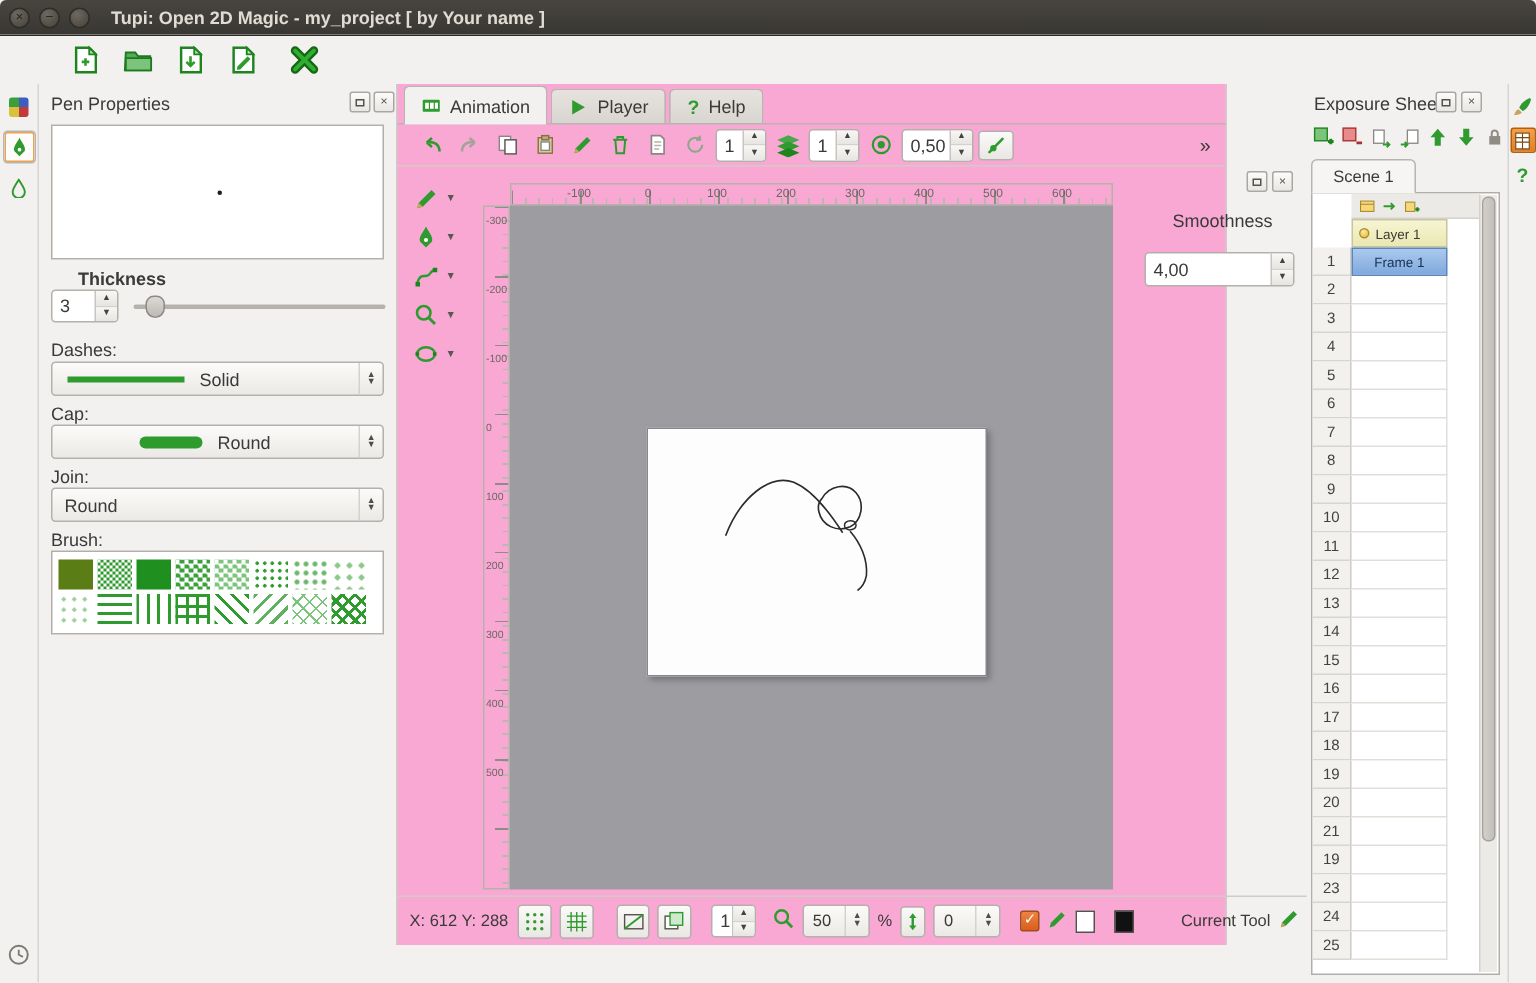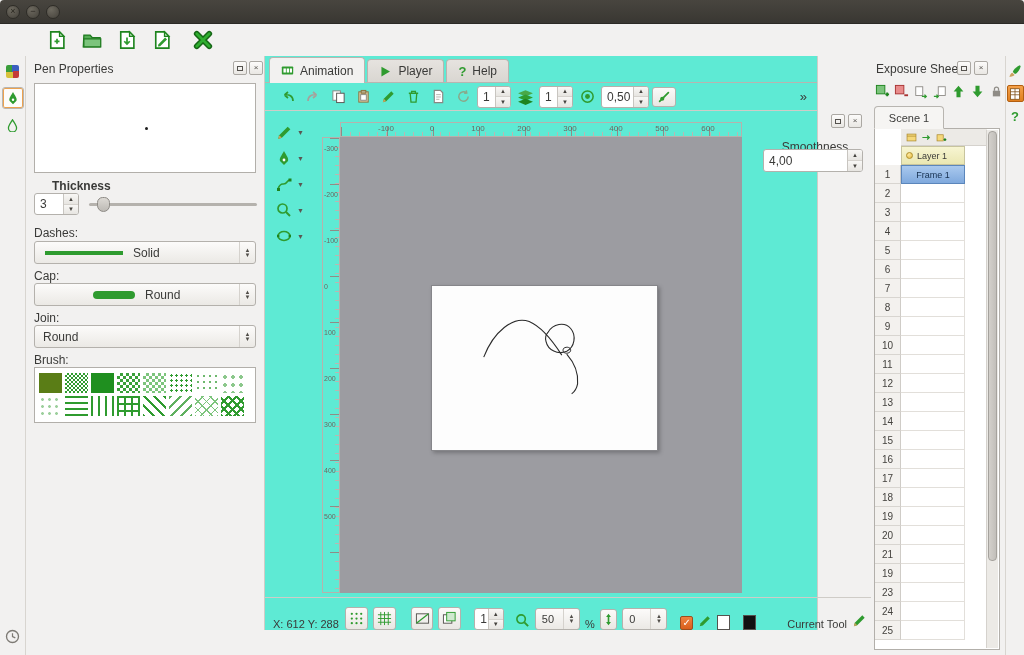--- a/index.html
+++ b/index.html
@@ -70,21 +70,21 @@
 .p-dot-grid{background-image:radial-gradient(#9ccf9c 28%,transparent 29%);background-size:7px 7px}
 .p-h-lines{background-image:repeating-linear-gradient(180deg,#2f9b2f 0 2px,transparent 2px 6px)}
 .p-v-lines{background-image:repeating-linear-gradient(90deg,#2f9b2f 0 2px,transparent 2px 7px)}
 .p-grid-hash{background-image:repeating-linear-gradient(180deg,#2f9b2f 0 2px,transparent 2px 7px),repeating-linear-gradient(90deg,#2f9b2f 0 2px,transparent 2px 7px)}
 .p-diag-right{background-image:repeating-linear-gradient(45deg,#2f9b2f 0 2px,transparent 2px 7px)}
 .p-diag-left{background-image:repeating-linear-gradient(-45deg,#5fb05f 0 2px,transparent 2px 7px)}
 .p-diag-cross{background-image:repeating-linear-gradient(45deg,#7cc47c 0 1px,transparent 1px 6px),repeating-linear-gradient(-45deg,#7cc47c 0 1px,transparent 1px 6px)}
 .p-diamond-hatch{background-image:repeating-linear-gradient(45deg,#2f9b2f 0 2px,transparent 2px 6px),repeating-linear-gradient(-45deg,#2f9b2f 0 2px,transparent 2px 6px)}
 
 
-.center{position:absolute;left:264px;top:56px;width:554px;height:574px;border-left:1px solid #cfccc7;border-right:1px solid #cfccc7;background:#5eead4}
+.center{position:absolute;left:264px;top:56px;width:554px;height:574px;border-left:1px solid #cfccc7;border-right:1px solid #cfccc7;background:#f9a8d4}
 .tabrow{position:absolute;left:0;top:0;width:100%;height:27px;border-bottom:1px solid #b8b5b0;display:flex;align-items:flex-end;padding-left:4px;gap:2px}
 .tab{display:inline-flex;align-items:center;gap:6px;padding:0 11px;height:23px;border:1px solid #b8b5b0;border-bottom:none;border-radius:4px 4px 0 0;background:linear-gradient(#e6e3df,#d9d6d1);position:relative}
 .tab.active{background:#f2f1f0;height:26px;margin-bottom:-1px;z-index:2}
 .tab svg{width:13px;height:13px}
 .anim-toolbar{position:absolute;left:0;top:27px;width:100%;height:28px;border-bottom:1px solid #cfccc7;display:flex;align-items:center;padding:0 8px 0 12px;gap:3px}
 .fm-combo{width:142px;margin-right:6px}
 .fm-combo .fm-ic{margin-left:5px;display:flex}
 .fm-combo .lbl{margin-left:6px;font-size:12px}
 .anim-toolbar .tbtn{width:22px;height:22px}
 .sp-sm{width:34px}
@@ -100,24 +100,24 @@
 .toolrow .tbtn{width:22px;height:22px}
 .caret{font-size:7px;color:#5a5752}
 .ruler-top{position:absolute;left:75px;top:11px;width:402px;height:15px;background:linear-gradient(#fbfaf8,#eae8e4);border:1px solid #b5b2ac;background-image:repeating-linear-gradient(90deg,#8f8c86 0 1px,transparent 1px 46px),repeating-linear-gradient(90deg,#bab7b1 0 1px,transparent 1px 9px);background-size:100% 9px,100% 4px;background-position:left bottom,left bottom;background-repeat:no-repeat}
 .ruler-left{position:absolute;left:57px;top:26px;width:18px;height:456px;background:linear-gradient(90deg,#fbfaf8,#eae8e4);border:1px solid #b5b2ac;background-image:repeating-linear-gradient(180deg,#8f8c86 0 1px,transparent 1px 46px),repeating-linear-gradient(180deg,#bab7b1 0 1px,transparent 1px 9px);background-size:9px 100%,4px 100%;background-position:right top,right top;background-repeat:no-repeat}
 .rlab{position:absolute;font-size:8px;color:#6b6862;transform:translateX(-50%);top:1px}
 .rlab-l{position:absolute;font-size:7px;color:#6b6862;transform:translateY(-50%);left:1px}
 .gray-area{position:absolute;left:75px;top:26px;width:402px;height:456px;background:#9c9ca1;overflow:hidden}
 .canvas{position:absolute;left:91px;top:148px;width:227px;height:166px;background:#fdfdfd;border:1px solid #86868a;box-shadow:2px 2px 4px rgba(0,0,0,.25)}
 .canvas svg{position:absolute;left:0;top:0;width:100%;height:100%}
 .smooth-label{position:absolute;left:495px;top:29px;width:110px;text-align:center}
-.smooth-spin{position:absolute;left:498px;top:38px;width:100px;height:23px}
-
-
-.statusbar{position:absolute;left:0;top:541px;width:606px;height:33px;border-top:1px solid #cfccc7;display:flex;align-items:flex-end;padding:0 4px 0 8px;gap:5px;font-size:11px}
+.smooth-spin{position:absolute;left:498px;top:57px;width:100px;height:23px}
+
+
+.statusbar{position:absolute;left:0;top:541px;width:606px;height:33px;border-top:1px solid #cfccc7;display:flex;align-items:center;padding:0 4px 0 8px;gap:5px;font-size:11px}
 .sb-coords{width:78px}
 .sb-btn{width:26px;height:23px;border:1px solid #b4b1ac;border-radius:3px;background:linear-gradient(#fbfaf9,#e9e7e3);display:flex;align-items:center;justify-content:center}
 .sb-check{width:14px;height:14px;border:1px solid #9c4e1e;border-radius:2px;background:linear-gradient(#ef8340,#d95f1c);color:#fff;font-size:10px;display:flex;align-items:center;justify-content:center;line-height:1}
 .swatch{width:15px;height:15px;border:1px solid #55524e}
 .swatch.white{background:#fff}
 .swatch.black{background:#111}
 .cur-tool{margin-left:26px;white-space:nowrap}
 
 
 .exposure{position:absolute;left:871px;top:56px;width:133px;height:599px}
@@ -148,20 +148,21 @@
 </style>
 </head>
 <body>
 
 <div class="window">
 
   <div class="titlebar">
     <span class="tb-btn">×</span>
     <span class="tb-btn">−</span>
     <span class="tb-btn"></span>
+    <span class="tb-title">Tupi: Open 2D Magic - my_project [ by Your name ]</span>
   </div>
 
   <div class="main-toolbar">
     <span class="mt-btn">
         <svg viewBox="0 0 16 16">
           <path d="M3 1.5 h7 l3.5 3.5 v9.5 h-10.5 z" fill="#fff" stroke="#1e841e" stroke-width="1.3"></path>
           <path d="M10 1.5 l3.5 3.5 h-3.5 z" fill="#bfe3bf" stroke="#1e841e"></path>
           <path d="M6 9 h4 M8 7 v4" stroke="#2f9b2f" stroke-width="1.4"></path>
         </svg>
       </span>

